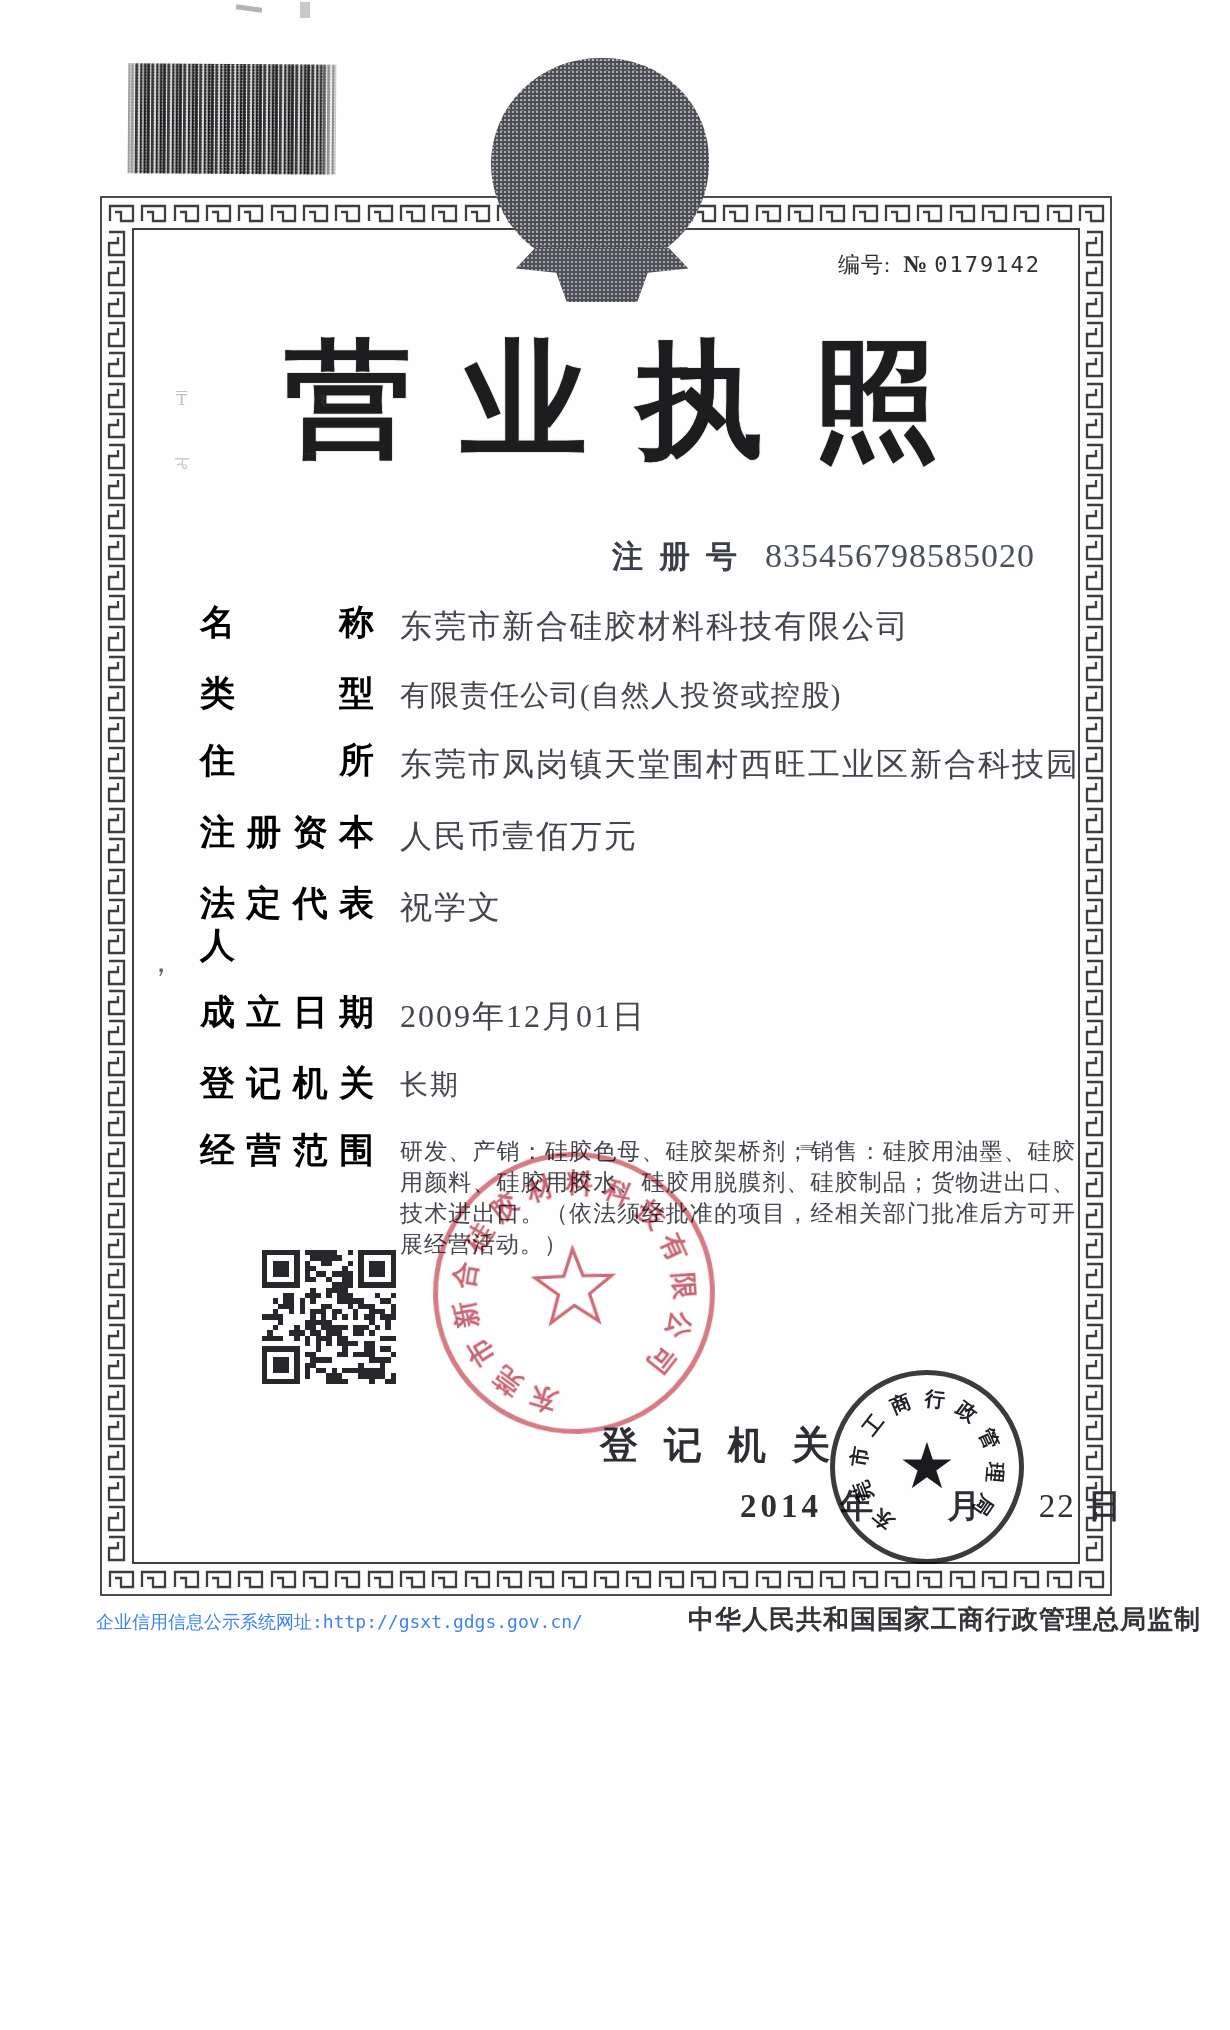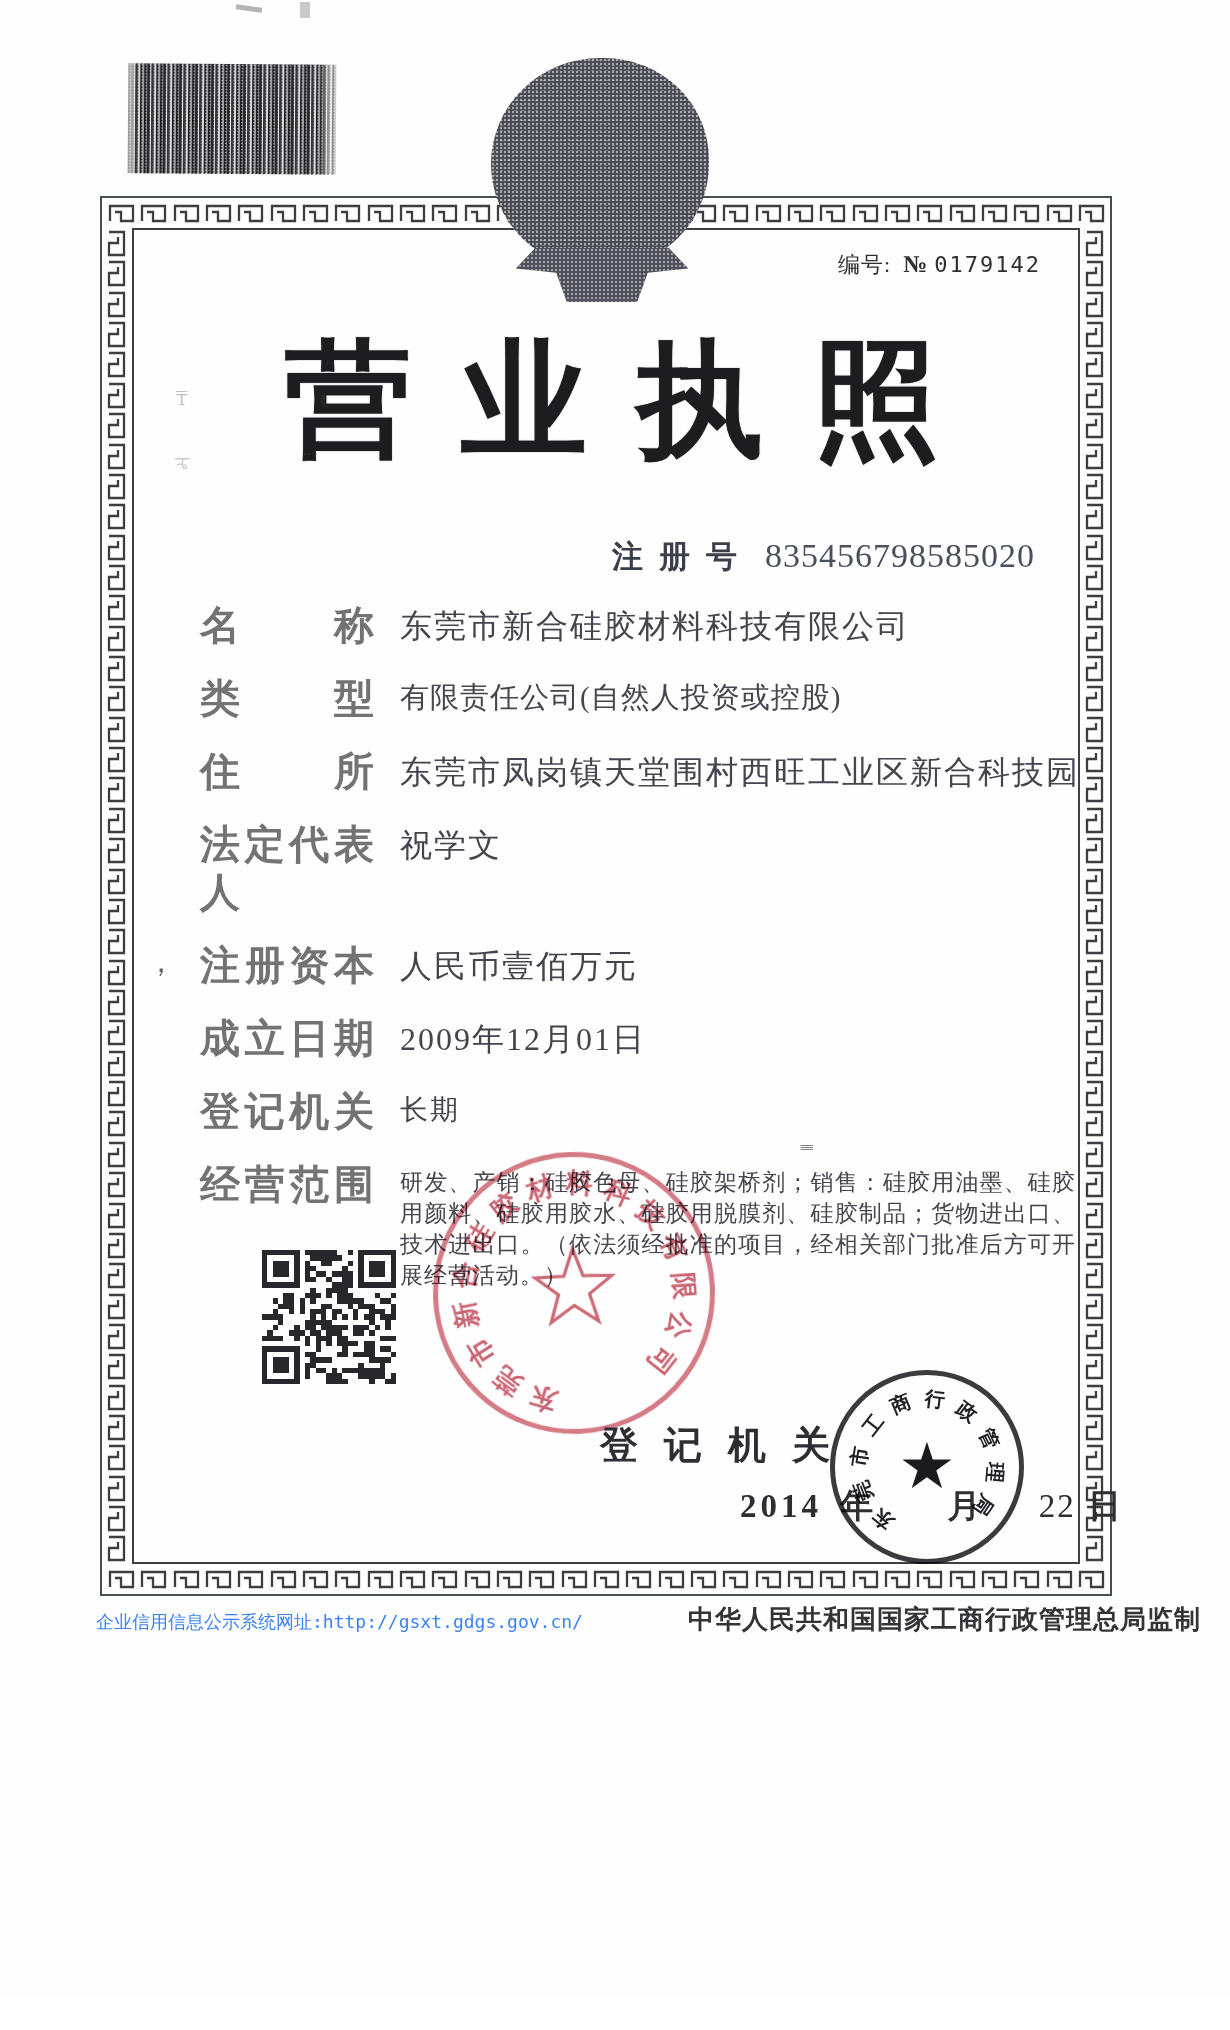--- a/index.html
+++ b/index.html
@@ -54,21 +54,21 @@
          font-size:126px;line-height:1.25;font-weight:900;color:#1d1d20;
          letter-spacing:50px;padding-left:50px;white-space:nowrap;
          text-shadow:0 0 1px #2a2a2a;}
 
   .regno{position:absolute;left:612px;top:536px;white-space:nowrap;}
   .regno .lbl{font-size:31px;letter-spacing:16px;color:#3c3f49;font-weight:600;}
   .regno .num{font-size:34px;color:#4a4f5e;letter-spacing:1px;margin-left:8px;}
 
   .fields{position:absolute;left:200px;top:602px;width:900px;}
   .frow{display:flex;align-items:flex-start;margin-bottom:25px;}
-  .flabel{flex:none;width:174px;font-size:40px;font-weight:600;color:#737373;
+  .flabel{flex:none;width:174px;font-size:35px;font-weight:600;color:#000000;
           text-align:justify;text-align-last:justify;line-height:1.2;}
   .fvalue{margin-left:26px;font-size:32px;color:#45454e;letter-spacing:2px;line-height:1.35;padding-top:3px;}
   .frow.r2 .fvalue{font-size:29px;letter-spacing:1px;}
   .frow.r7 .fvalue{font-size:28px;}
   .frow.r8 .fvalue{font-size:23px;letter-spacing:1px;line-height:31px;width:676px;padding-top:6px;text-align:justify;}
 
   
   .qr{position:absolute;left:262px;top:1250px;width:134px;height:134px;filter:blur(.3px);}
 
   
@@ -601,27 +601,27 @@
         <span class="fvalue">东莞市新合硅胶材料科技有限公司</span>
       </div>
       <div class="frow r2">
         <span class="flabel">类型</span>
         <span class="fvalue">有限责任公司(自然人投资或控股)</span>
       </div>
       <div class="frow r3">
         <span class="flabel">住所</span>
         <span class="fvalue">东莞市凤岗镇天堂围村西旺工业区新合科技园</span>
       </div>
+      <div class="frow r5">
+        <span class="flabel">注册资本</span>
+        <span class="fvalue">人民币壹佰万元</span>
+      </div>
       <div class="frow r4">
         <span class="flabel">法定代表人</span>
         <span class="fvalue">祝学文</span>
-      </div>
-      <div class="frow r5">
-        <span class="flabel">注册资本</span>
-        <span class="fvalue">人民币壹佰万元</span>
       </div>
       <div class="frow r6">
         <span class="flabel">成立日期</span>
         <span class="fvalue">2009年12月01日</span>
       </div>
       <div class="frow r7">
         <span class="flabel">登记机关</span>
         <span class="fvalue">长期</span>
       </div>
       <div class="frow r8">

